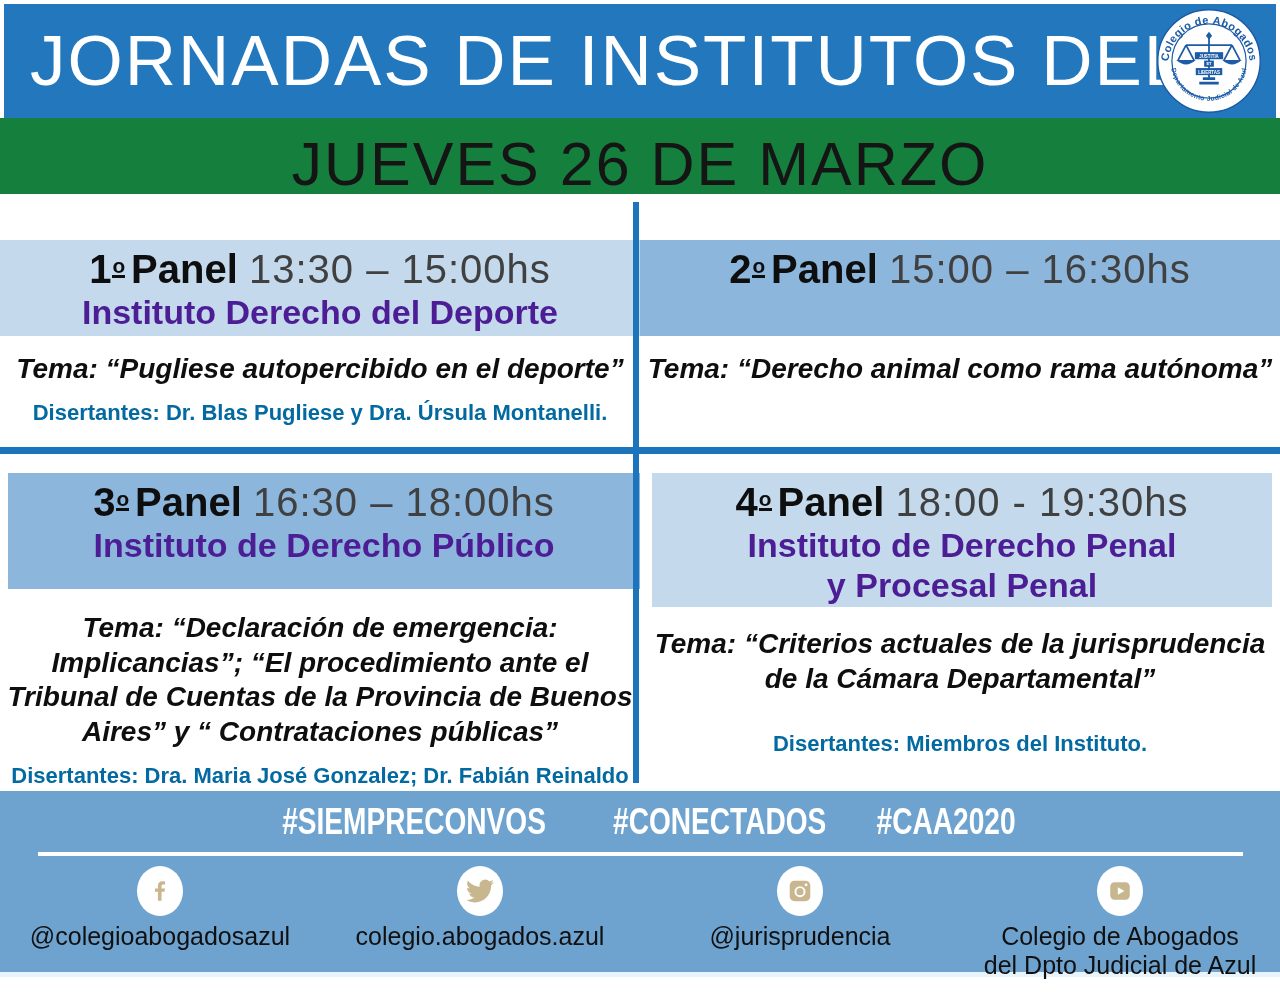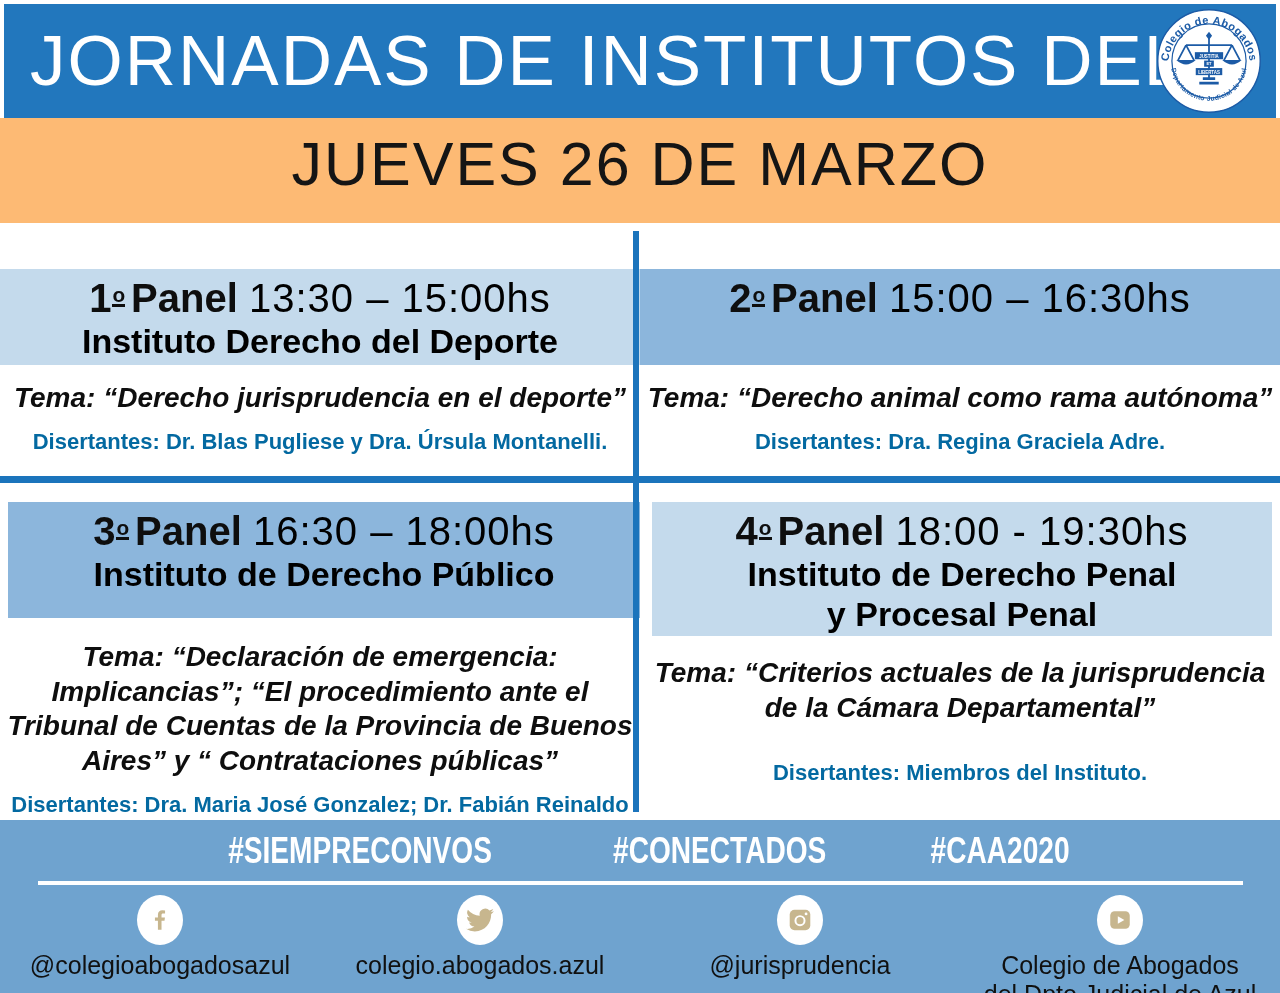--- a/index.html
+++ b/index.html
@@ -12,21 +12,21 @@
 
   
   .header{height:114px;background:#2277BD;position:relative;margin:0 4px;}
   .page-title{
     color:#ffffff;font-size:71px;line-height:114px;letter-spacing:2px;
     padding-left:26px;white-space:nowrap;font-weight:400;
   }
   .logo{position:absolute;right:14px;top:4px;width:106px;height:106px;}
 
   
-  .date-banner{height:105px;background:#fdba74;text-align:center;}
+  .date-banner{height:76px;background:#15803d;text-align:center;}
   .date-text{font-size:61px;line-height:92px;letter-spacing:2px;color:#151515;font-weight:400;white-space:nowrap;}
 
   
   .main{position:relative;height:597px;}
   .gap46{height:46px;}
   .vline{position:absolute;left:633px;top:8px;bottom:8px;width:6px;background:#1B74BC;z-index:5;}
   .hline{height:7px;background:#1B74BC;}
   .row{display:grid;grid-template-columns:640px 640px;}
   .row1{height:207px;}
   .row2{height:337px;}
@@ -37,36 +37,36 @@
   .row1 .band{height:96px;}
   .band3{height:116px;margin-left:8px;margin-top:19px;}
   .band4{height:134px;margin-left:12px;margin-right:8px;margin-top:19px;}
 
   .pline1{font-size:40px;line-height:1.12;white-space:nowrap;}
   .pbold{font-weight:700;color:#0e0e0e;}
   .ord{
     display:inline-block;font-size:0.52em;font-weight:700;vertical-align:0.5em;
     border-bottom:3px solid #0e0e0e;line-height:0.9;margin:0 6px 0 1px;
   }
-  .ptime{font-weight:400;color:#000000;letter-spacing:1px;}
-  .institute{font-size:34px;font-weight:700;line-height:1.18;color:#000000;}
+  .ptime{font-weight:400;color:#404040;letter-spacing:1px;}
+  .institute{font-size:34px;font-weight:700;line-height:1.18;color:#4c1d95;}
 
   .tema{
     font-style:italic;font-weight:700;font-size:28px;text-align:center;
     margin:16px 4px 0;line-height:1.24;color:#0e0e0e;
   }
   .disert{font-weight:700;font-size:22px;text-align:center;margin:12px 10px 0;line-height:1.25;color:#0369a1;}
   .cell3 .tema{margin-top:22px;}
   .cell3 .disert{margin-top:12px;}
   .cell4 .tema{margin:20px 14px 0;}
   .cell4 .disert{margin-top:34px;}
 
   
   .footer{height:181px;background:#6FA3CF;}
-  .hashtags{display:flex;justify-content:center;gap:54px;padding-top:10px;}
+  .hashtags{display:flex;justify-content:center;padding-top:10px;}
   .hashtag{
     color:#ffffff;font-weight:700;font-size:36px;letter-spacing:0;
     display:inline-block;transform:scaleX(0.78);white-space:nowrap;
   }
   .fline{height:4px;background:#ffffff;width:1205px;margin:9px auto 0;}
   .socials{display:flex;margin-top:10px;}
   .social{flex:1;display:flex;flex-direction:column;align-items:center;}
   .iconwrap{
     width:46px;height:50px;background:#ffffff;border-radius:50%;
     display:flex;align-items:center;justify-content:center;
@@ -127,33 +127,32 @@
     <div class="row row1">
 
       <div class="cell">
         <div class="band">
           <div class="pline1">
             <span class="pbold">1</span><span class="pbold ord">o</span><span class="pbold">Panel</span>
             <span class="ptime">13:30 – 15:00hs</span>
           </div>
           <div class="institute">Instituto Derecho del Deporte</div>
         </div>
-        <div class="tema">Tema: “Derecho jurisprudencia en el deporte”</div>
+        <div class="tema">Tema: “Pugliese autopercibido en el deporte”</div>
         <div class="disert">Disertantes: Dr. Blas Pugliese y Dra. Úrsula Montanelli.</div>
       </div>
 
       <div class="cell">
         <div class="band medium">
           <div class="pline1">
             <span class="pbold">2</span><span class="pbold ord">o</span><span class="pbold">Panel</span>
             <span class="ptime">15:00 – 16:30hs</span>
           </div>
         </div>
         <div class="tema">Tema: “Derecho animal como rama autónoma”</div>
-        <div class="disert">Disertantes: Dra. Regina Graciela Adre.</div>
       </div>
     </div>
 
     <div class="hline"></div>
 
     <div class="row row2">
 
       <div class="cell cell3">
         <div class="band medium band3">
           <div class="pline1">

